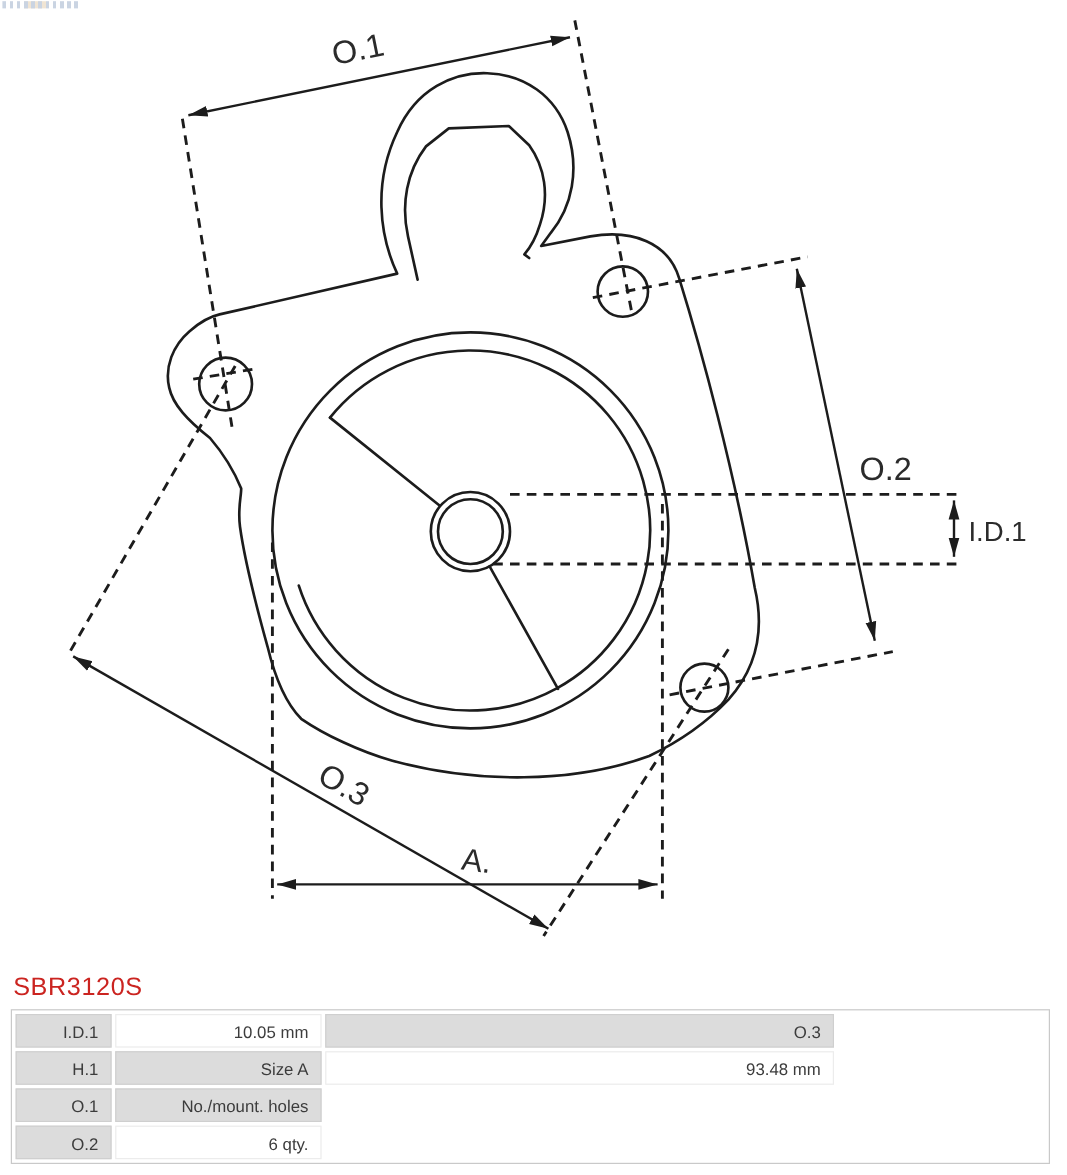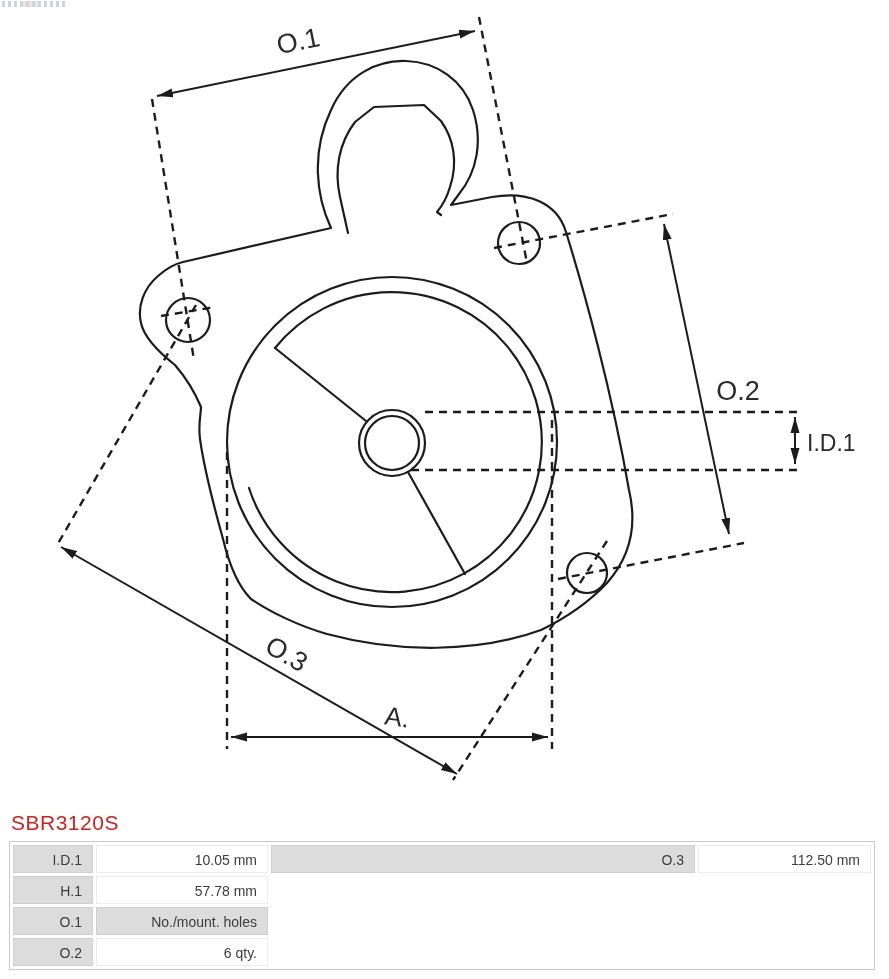--- a/index.html
+++ b/index.html
@@ -150,25 +150,25 @@
 </svg>
 </div>
 
 <div class="part-title">SBR3120S</div>
 
 <div class="spec-table">
   <div class="spec-row">
     <div class="cell gray">I.D.1</div>
     <div class="cell white">10.05 mm</div>
     <div class="cell gray">O.3</div>
-    <div class="cell white">112.50 mm</div>
   </div>
   <div class="spec-row">
     <div class="cell gray">H.1</div>
-    <div class="cell white">57.78 mm</div>
+    <div class="cell gray">Size A</div>
+    <div class="cell white">93.48 mm</div>
   </div>
   <div class="spec-row">
     <div class="cell gray">O.1</div>
     <div class="cell gray">No./mount. holes</div>
   </div>
   <div class="spec-row">
     <div class="cell gray">O.2</div>
     <div class="cell white">6 qty.</div>
   </div>
 </div>

